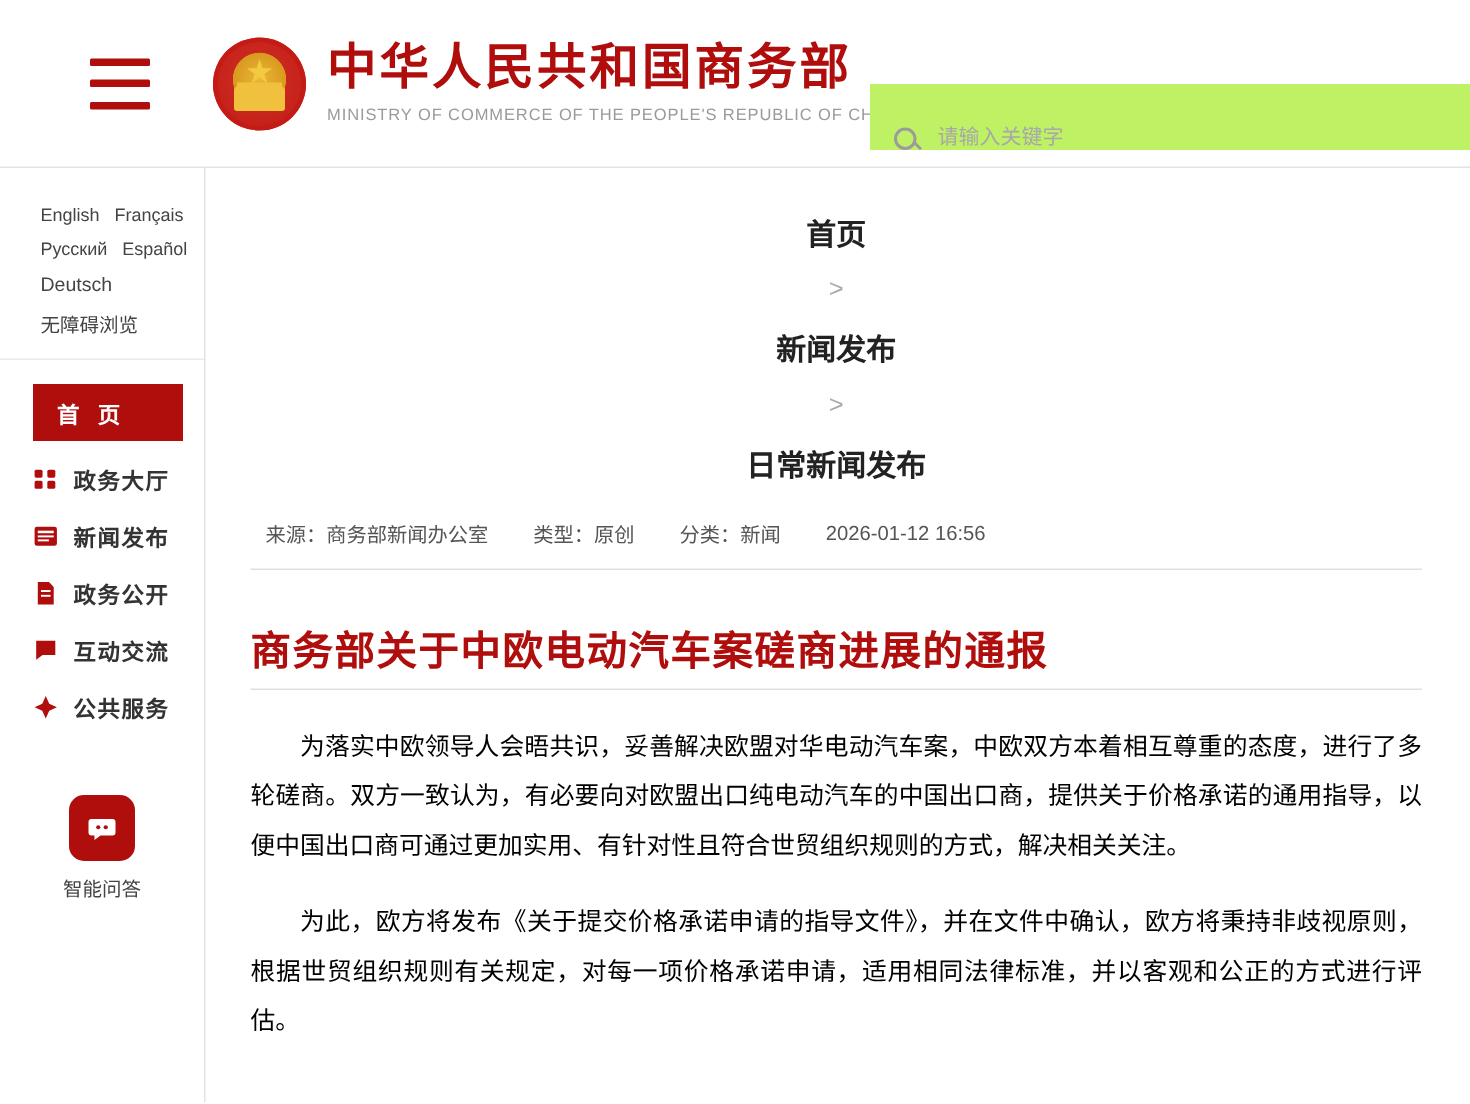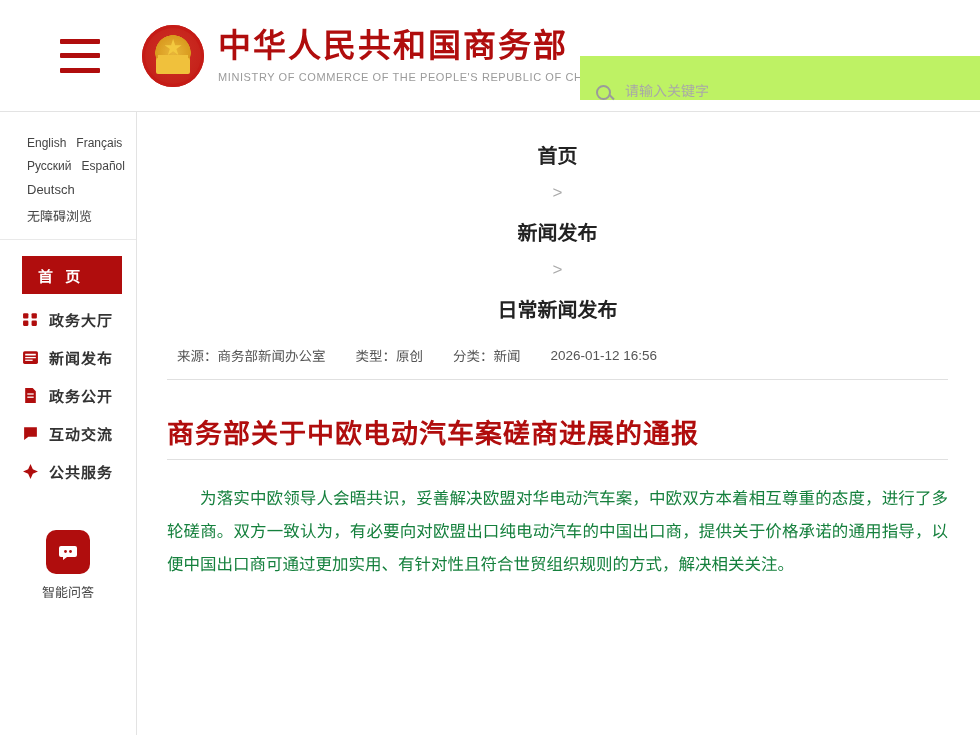--- a/index.html
+++ b/index.html
@@ -168,21 +168,21 @@
   .article-title {
     font-size: 27px; font-weight: bold; color: #b00d0d;
     letter-spacing: 1px;
     margin: 32px 0 22px 0;
     padding-bottom: 8px;
     border-bottom: 1px solid #e0e0e0;
     font-family: "Liberation Sans", "DejaVu Sans", sans-serif;
   }
 
   .article-body p {
-    font-size: 16.5px; color: #15803d; line-height: 2.0;
+    font-size: 16.5px; color: #000000; line-height: 2.0;
     margin: 0 0 18px 0; text-align: justify;
     text-indent: 2em;
   }
 </style>
 </head>
 <body>
 
 <div class="header">
   <div class="menu-btn">
     <span></span>
@@ -309,15 +309,16 @@
       <span>来源：商务部新闻办公室</span>
       <span>类型：原创</span>
       <span>分类：新闻</span>
       <span>2026-01-12 16:56</span>
     </div>
 
     <h1 class="article-title">商务部关于中欧电动汽车案磋商进展的通报</h1>
 
     <div class="article-body">
       <p>为落实中欧领导人会晤共识，妥善解决欧盟对华电动汽车案，中欧双方本着相互尊重的态度，进行了多轮磋商。双方一致认为，有必要向对欧盟出口纯电动汽车的中国出口商，提供关于价格承诺的通用指导，以便中国出口商可通过更加实用、有针对性且符合世贸组织规则的方式，解决相关关注。</p>
+      <p>为此，欧方将发布《关于提交价格承诺申请的指导文件》，并在文件中确认，欧方将秉持非歧视原则，根据世贸组织规则有关规定，对每一项价格承诺申请，适用相同法律标准，并以客观和公正的方式进行评估。</p>
     </div>
   </div>
 </div>
 
 </body></html>

